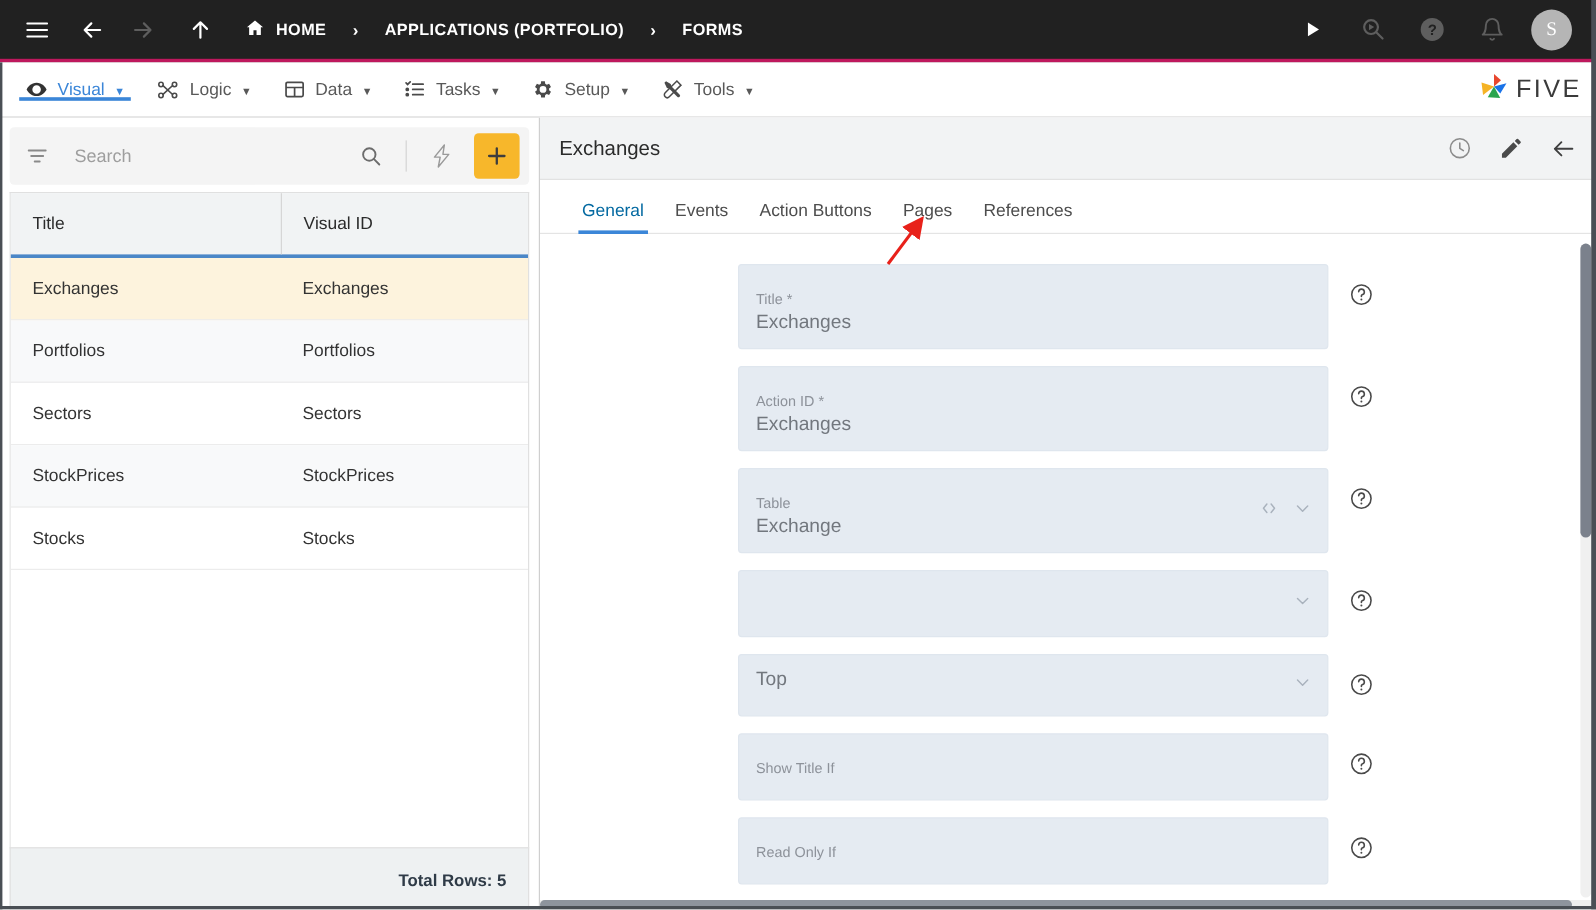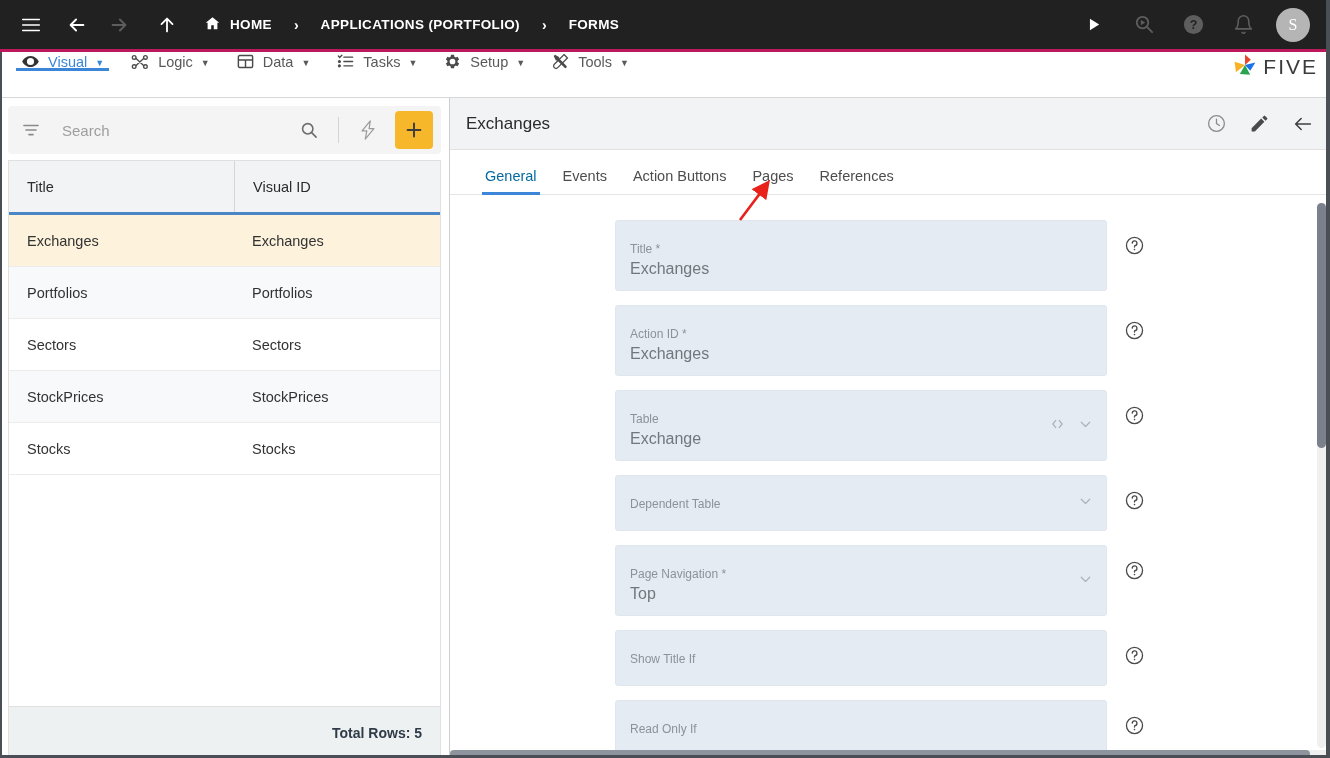--- a/index.html
+++ b/index.html
@@ -33,21 +33,21 @@
   .bc-sep { color: #ffffff; font-size: 14px; font-weight: bold; padding: 0 16px; }
   .tb-right { margin-left: auto; display: flex; align-items: center; gap: 16px; padding-right: 6px; }
   .avatar {
     width: 34px; height: 34px; border-radius: 50%; background: #b5b5b5;
     color: #fff; font-size: 16px; display: flex; align-items: center; justify-content: center;
     font-family: "Liberation Serif", serif;
   }
 
   
   .navbar {
-    height: 46px; flex: 0 0 46px; background: #ffffff; display: flex; align-items: flex-start;
+    height: 46px; flex: 0 0 46px; background: #ffffff; display: flex; align-items: center;
     padding-left: 8px; border-bottom: 1px solid #d8d8d8; position: relative;
   }
   .nav-item {
     display: flex; align-items: center; gap: 8px; padding: 0 13px;
     font-size: 14.5px; color: #595959; position: relative; white-space: nowrap;
   }
   .nav-item .caret { font-size: 9px; position: relative; top: 1px; }
   .nav-item.active { color: #3b86d8; }
   .nav-item.active::after {
     content: ""; position: absolute; left: 8px; right: 8px; bottom: 0; height: 3px; background: #3b86d8;
@@ -478,42 +478,40 @@
               <svg width="21" height="21" viewBox="0 0 24 24" fill="none" stroke="currentColor" stroke-width="1.5">
                   <circle cx="12" cy="12" r="9.2"></circle>
                   <path d="M9.4 9.3a2.7 2.7 0 1 1 3.3 2.8c-.5.2-.7.6-.7 1.1v.6" stroke-linecap="round"></path>
                   <circle cx="12" cy="16.7" r=".95" fill="currentColor" stroke="none"></circle>
                 </svg>
             </div>
           </div>
 
           <div class="field-row">
             <div class="field tall">
-              <div class="field-label">Dependent Table</div>
               <div class="field-value"></div>
               <div class="field-ctrls">
                 <span>
                   <svg width="17" height="17" viewBox="0 0 24 24" fill="none" stroke="currentColor" stroke-width="1.7" stroke-linecap="round" stroke-linejoin="round">
                       <path d="M6 9.5l6 6 6-6"></path>
                     </svg>
                 </span>
               </div>
             </div>
             <div class="help">
               <svg width="21" height="21" viewBox="0 0 24 24" fill="none" stroke="currentColor" stroke-width="1.5">
                   <circle cx="12" cy="12" r="9.2"></circle>
                   <path d="M9.4 9.3a2.7 2.7 0 1 1 3.3 2.8c-.5.2-.7.6-.7 1.1v.6" stroke-linecap="round"></path>
                   <circle cx="12" cy="16.7" r=".95" fill="currentColor" stroke="none"></circle>
                 </svg>
             </div>
           </div>
 
           <div class="field-row">
             <div class="field">
-              <div class="field-label">Page Navigation *</div>
               <div class="field-value">Top</div>
               <div class="field-ctrls">
                 <span>
                   <svg width="17" height="17" viewBox="0 0 24 24" fill="none" stroke="currentColor" stroke-width="1.7" stroke-linecap="round" stroke-linejoin="round">
                       <path d="M6 9.5l6 6 6-6"></path>
                     </svg>
                 </span>
               </div>
             </div>
             <div class="help">

